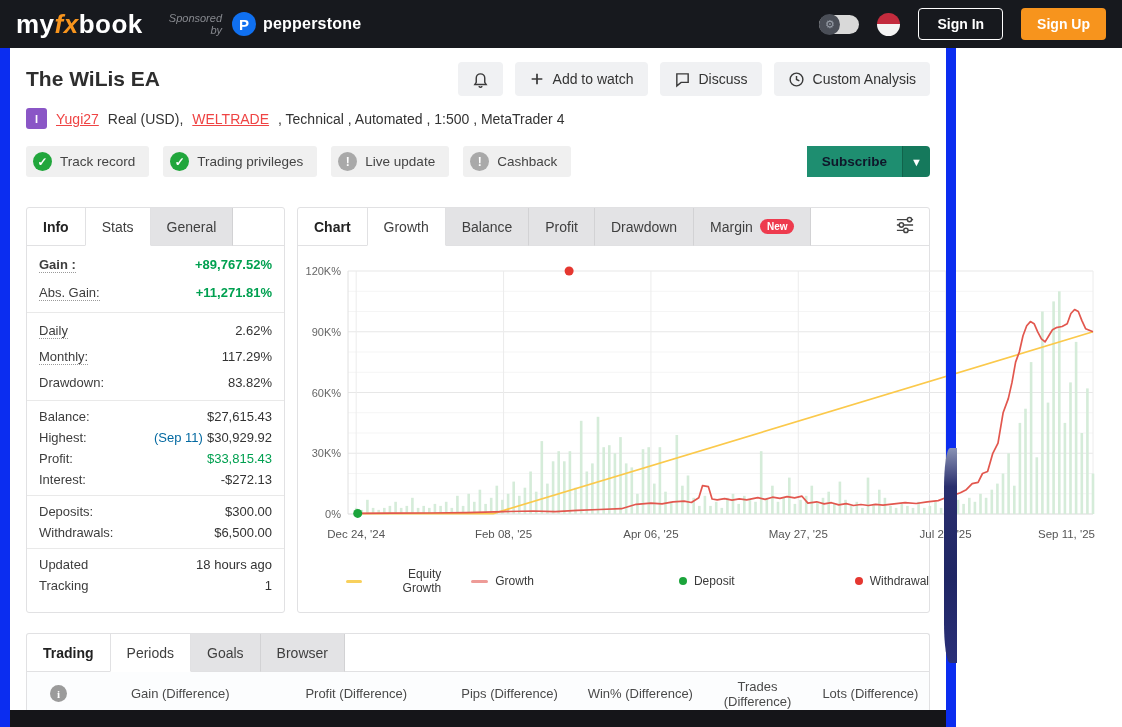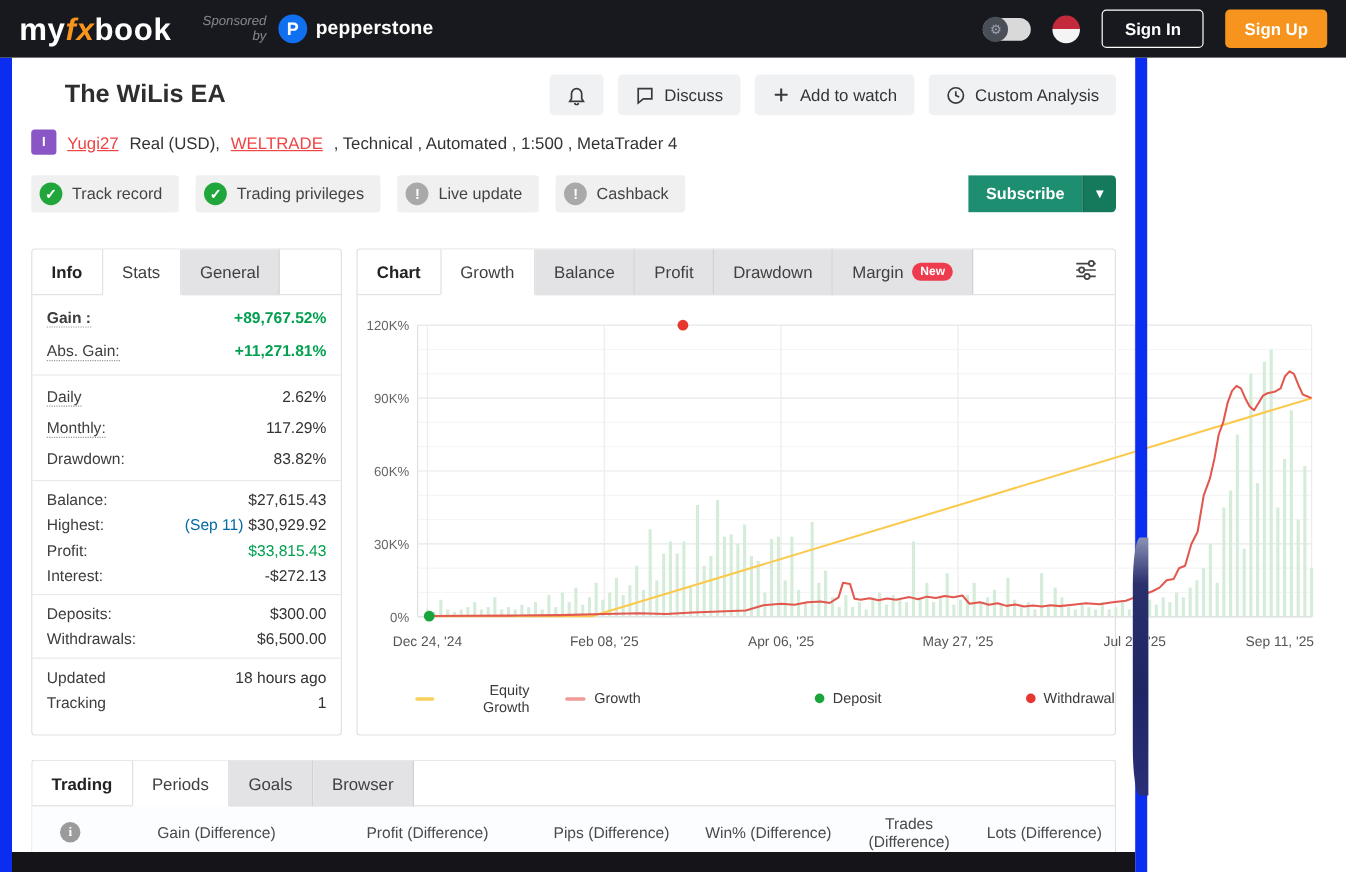--- a/index.html
+++ b/index.html
@@ -34,21 +34,21 @@
           background:linear-gradient(180deg, var(--flag-red,#c32b3d) 50%, #f4f4f4 50%); cursor:pointer; }
   .btn-signin { border:1px solid #fff; color:#fff; background:transparent; border-radius:4px;
                 font-weight:bold; font-size:14px; padding:7px 18px; cursor:pointer; }
   .btn-signup { border:none; color:#fff; background:var(--brand-orange,#f7941d); border-radius:4px;
                 font-weight:bold; font-size:14px; padding:8px 16px; cursor:pointer; }
 
   
   #content { position:absolute; top:48px; left:10px; right:10px; bottom:0; background:#fff; }
 
   #title-row { position:absolute; top:14px; left:16px; right:16px; display:flex; align-items:center; }
-  #page-title { font-size:21px; font-weight:bold; color:#2e2e2e;margin-left:28px; }
+  #page-title { font-size:21px; font-weight:bold; color:#2e2e2e; }
   #title-actions { margin-left:auto; display:flex; gap:12px; }
   .act-btn { display:flex; align-items:center; gap:8px; background:#f0f1f3; border:none; border-radius:4px;
              height:34px; padding:0 14px; font-size:14px; color:#333; cursor:pointer; font-family:inherit; }
   .act-btn svg { display:block; }
 
   #profile-row { position:absolute; top:60px; left:16px; display:flex; align-items:center; gap:9px;
                  font-size:14px; color:#333; }
   .rank-badge { width:21px; height:21px; background:#8a56c6; color:#fff; border-radius:3px;
                 font-size:11px; font-weight:bold; display:flex; align-items:center; justify-content:center; }
   .plink { color:#ef4444; text-decoration:underline; cursor:pointer; }
@@ -56,21 +56,21 @@
   #badge-row { position:absolute; top:98px; left:16px; display:flex; gap:14px; }
   .status-pill { display:flex; align-items:center; gap:8px; background:#f0f0f0; border-radius:3px;
                  height:31px; padding:0 14px 0 7px; font-size:13.5px; color:#444; }
   .st-ic { width:19px; height:19px; border-radius:50%; color:#fff; font-size:12px; font-weight:bold;
            display:flex; align-items:center; justify-content:center; }
   .st-ic.ok { background:#21a63c; }
   .st-ic.warn { background:#a9a9a9; }
 
   #subscribe { position:absolute; top:98px; right:16px; height:31px; display:flex; cursor:pointer;
                border-radius:4px; overflow:hidden; }
-  #subscribe .main { background:var(--subscribe-green,#1e8e70); color:#ffffff; font-weight:bold; font-size:13.5px;
+  #subscribe .main { background:var(--subscribe-green,#1e8e70); color:#0f172a; font-weight:bold; font-size:13.5px;
                      display:flex; align-items:center; padding:0 15px;margin-left:36px; }
   #subscribe .caret { background:#15795c; color:#fff; width:28px; display:flex; align-items:center;
                       justify-content:center; border-left:1px solid rgba(0,0,0,.18); font-size:11px; }
 
   
   .panel { position:absolute; border:1px solid #e1e1e3; border-radius:3px; background:#fff; }
   #info-panel  { top:159px; left:16px;  width:259px; height:406px; }
   #chart-panel { top:159px; left:287px; right:16px;  height:406px; }
   #bottom-panel{ top:585px; left:16px;  right:16px;  height:118px; border-bottom:none; }
 
@@ -153,33 +153,33 @@
           <button class="act-btn">
             <span>
               <svg width="17" height="17" viewBox="0 0 24 24" fill="none" stroke="#3a3a3a" stroke-width="2">
                 <path d="M6 16v-6a6 6 0 0 1 12 0v6l2 3H4z"></path>
                 <path d="M10 21a2 2 0 0 0 4 0"></path>
               </svg>
             </span>
           </button>
           <button class="act-btn">
             <span>
+              <svg width="16" height="16" viewBox="0 0 24 24" fill="none" stroke="#3a3a3a" stroke-width="2.6">
+                <path d="M12 4v16M4 12h16"></path>
+              </svg>
+            </span>
+            <span>Add to watch</span>
+          </button>
+          <button class="act-btn">
+            <span>
               <svg width="17" height="17" viewBox="0 0 24 24" fill="none" stroke="#3a3a3a" stroke-width="2">
                 <path d="M4 4h16v12H10l-6 5z"></path>
               </svg>
             </span>
             <span>Discuss</span>
-          </button>
-          <button class="act-btn">
-            <span>
-              <svg width="16" height="16" viewBox="0 0 24 24" fill="none" stroke="#3a3a3a" stroke-width="2.6">
-                <path d="M12 4v16M4 12h16"></path>
-              </svg>
-            </span>
-            <span>Add to watch</span>
           </button>
           <button class="act-btn">
             <span>
               <svg width="17" height="17" viewBox="0 0 24 24" fill="none" stroke="#3a3a3a" stroke-width="2">
                 <circle cx="12" cy="12" r="9"></circle>
                 <path d="M12 7v5l4 2"></path>
               </svg>
             </span>
             <span>Custom Analysis</span>
           </button>

